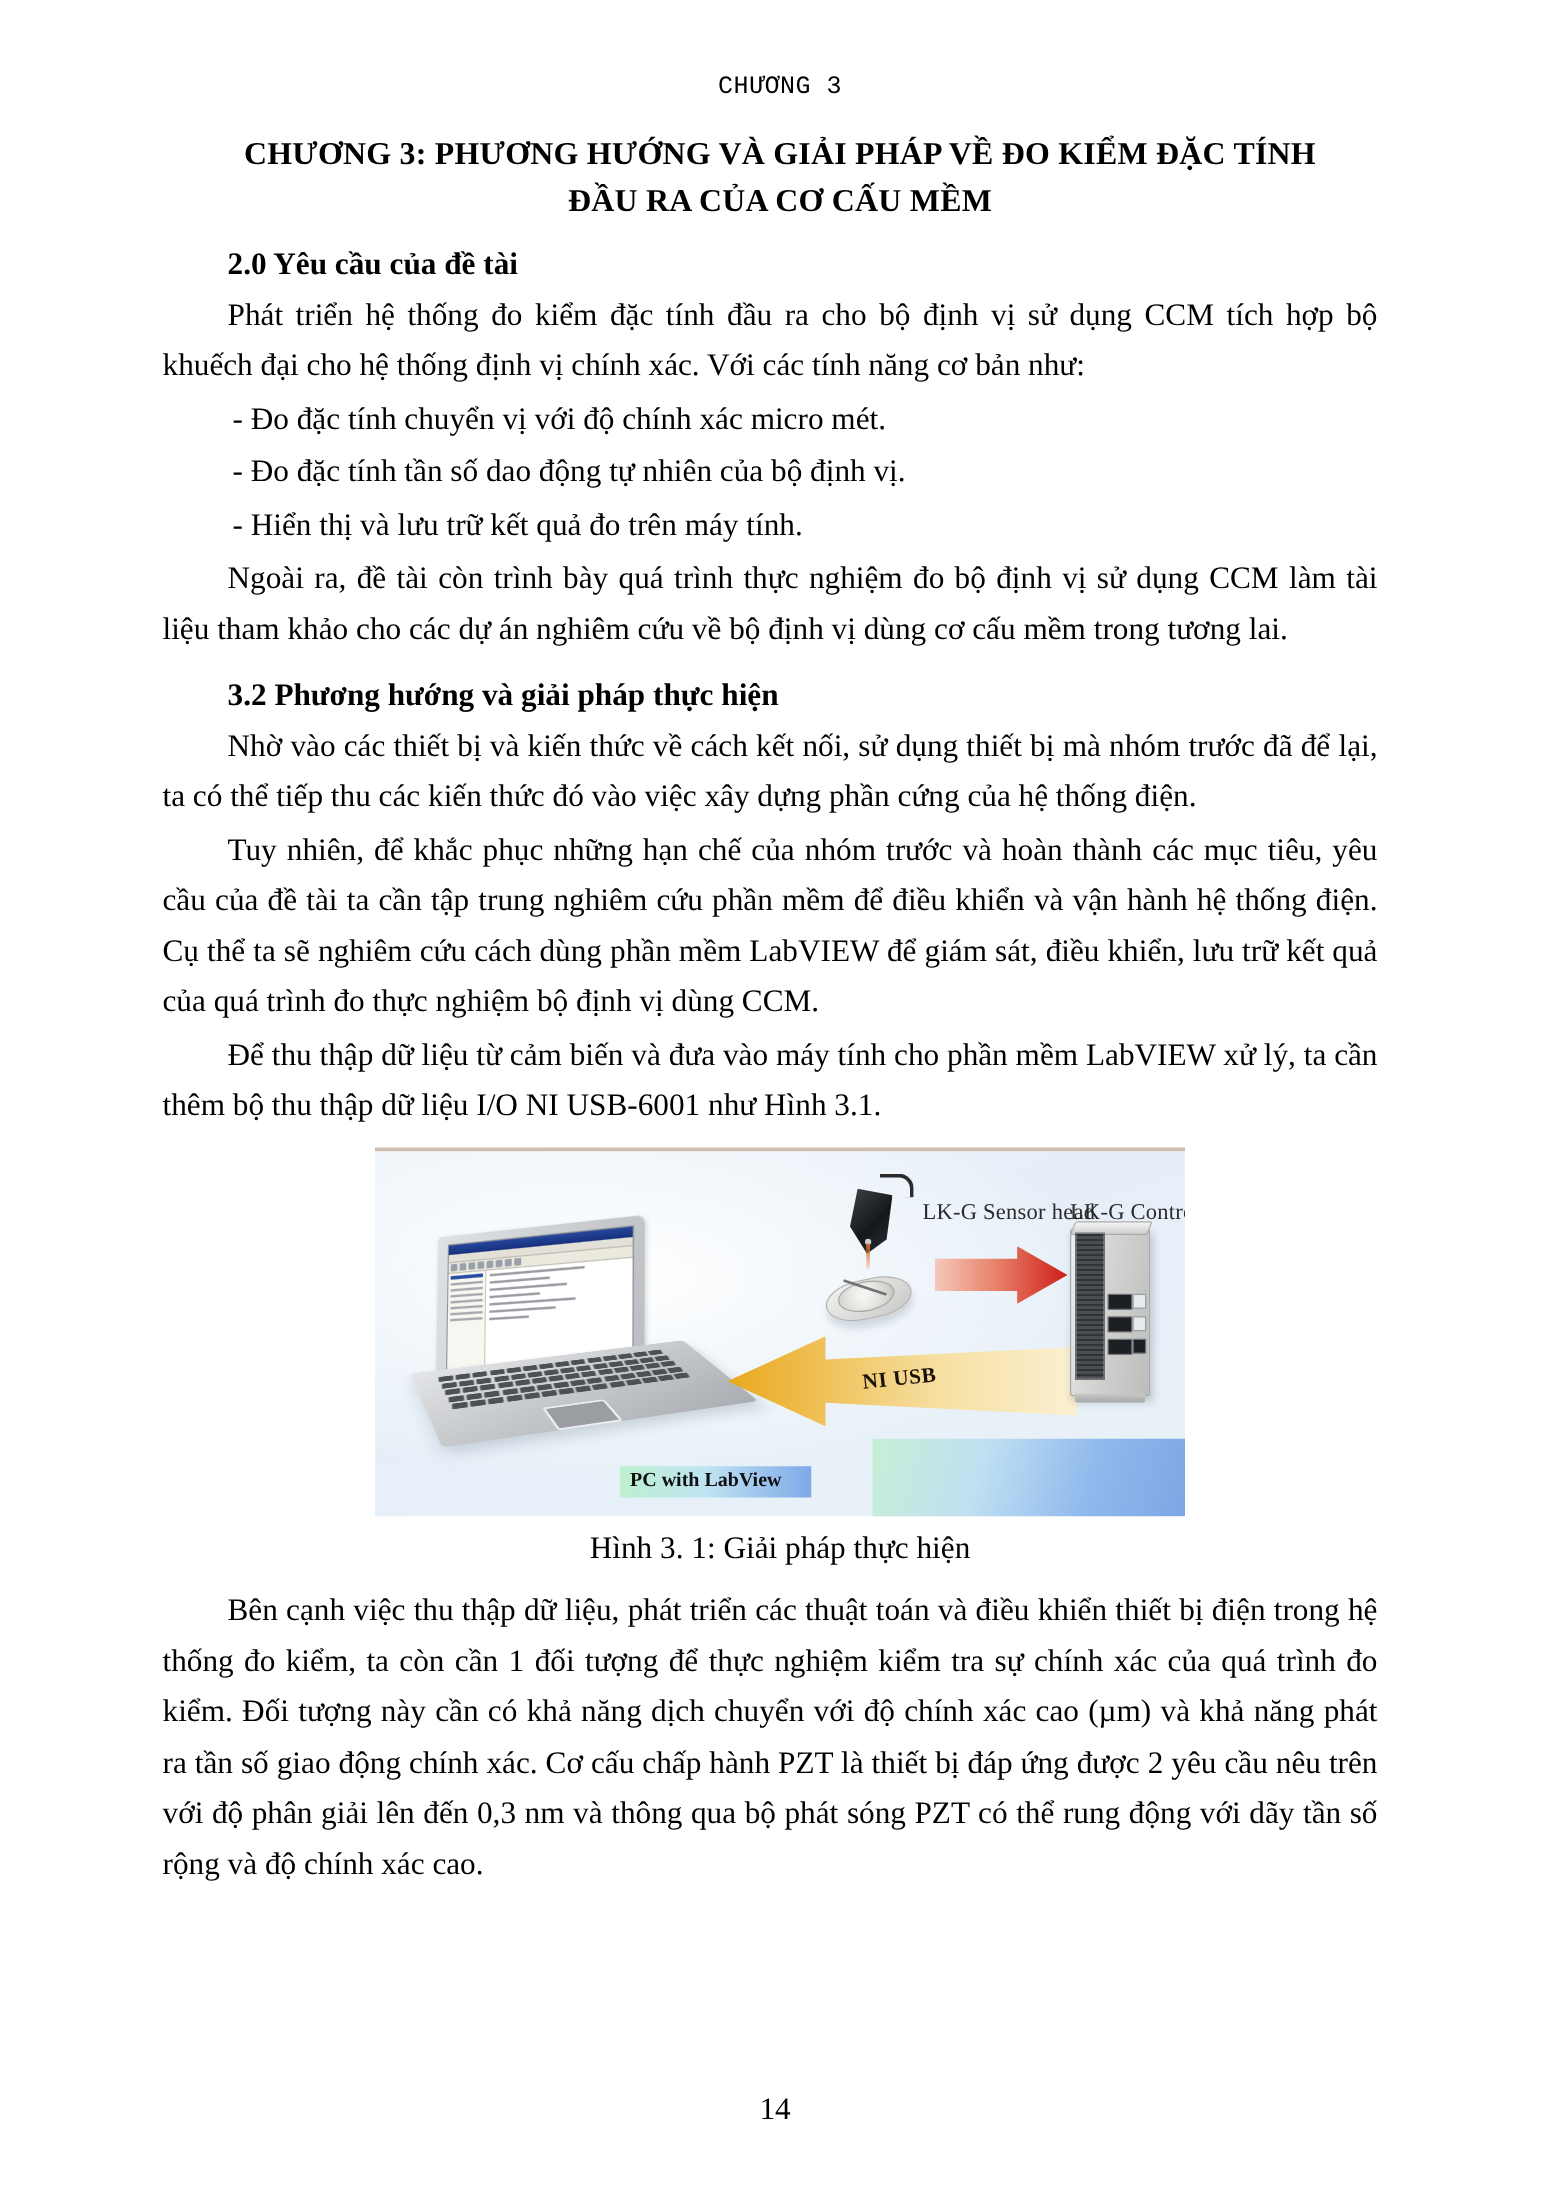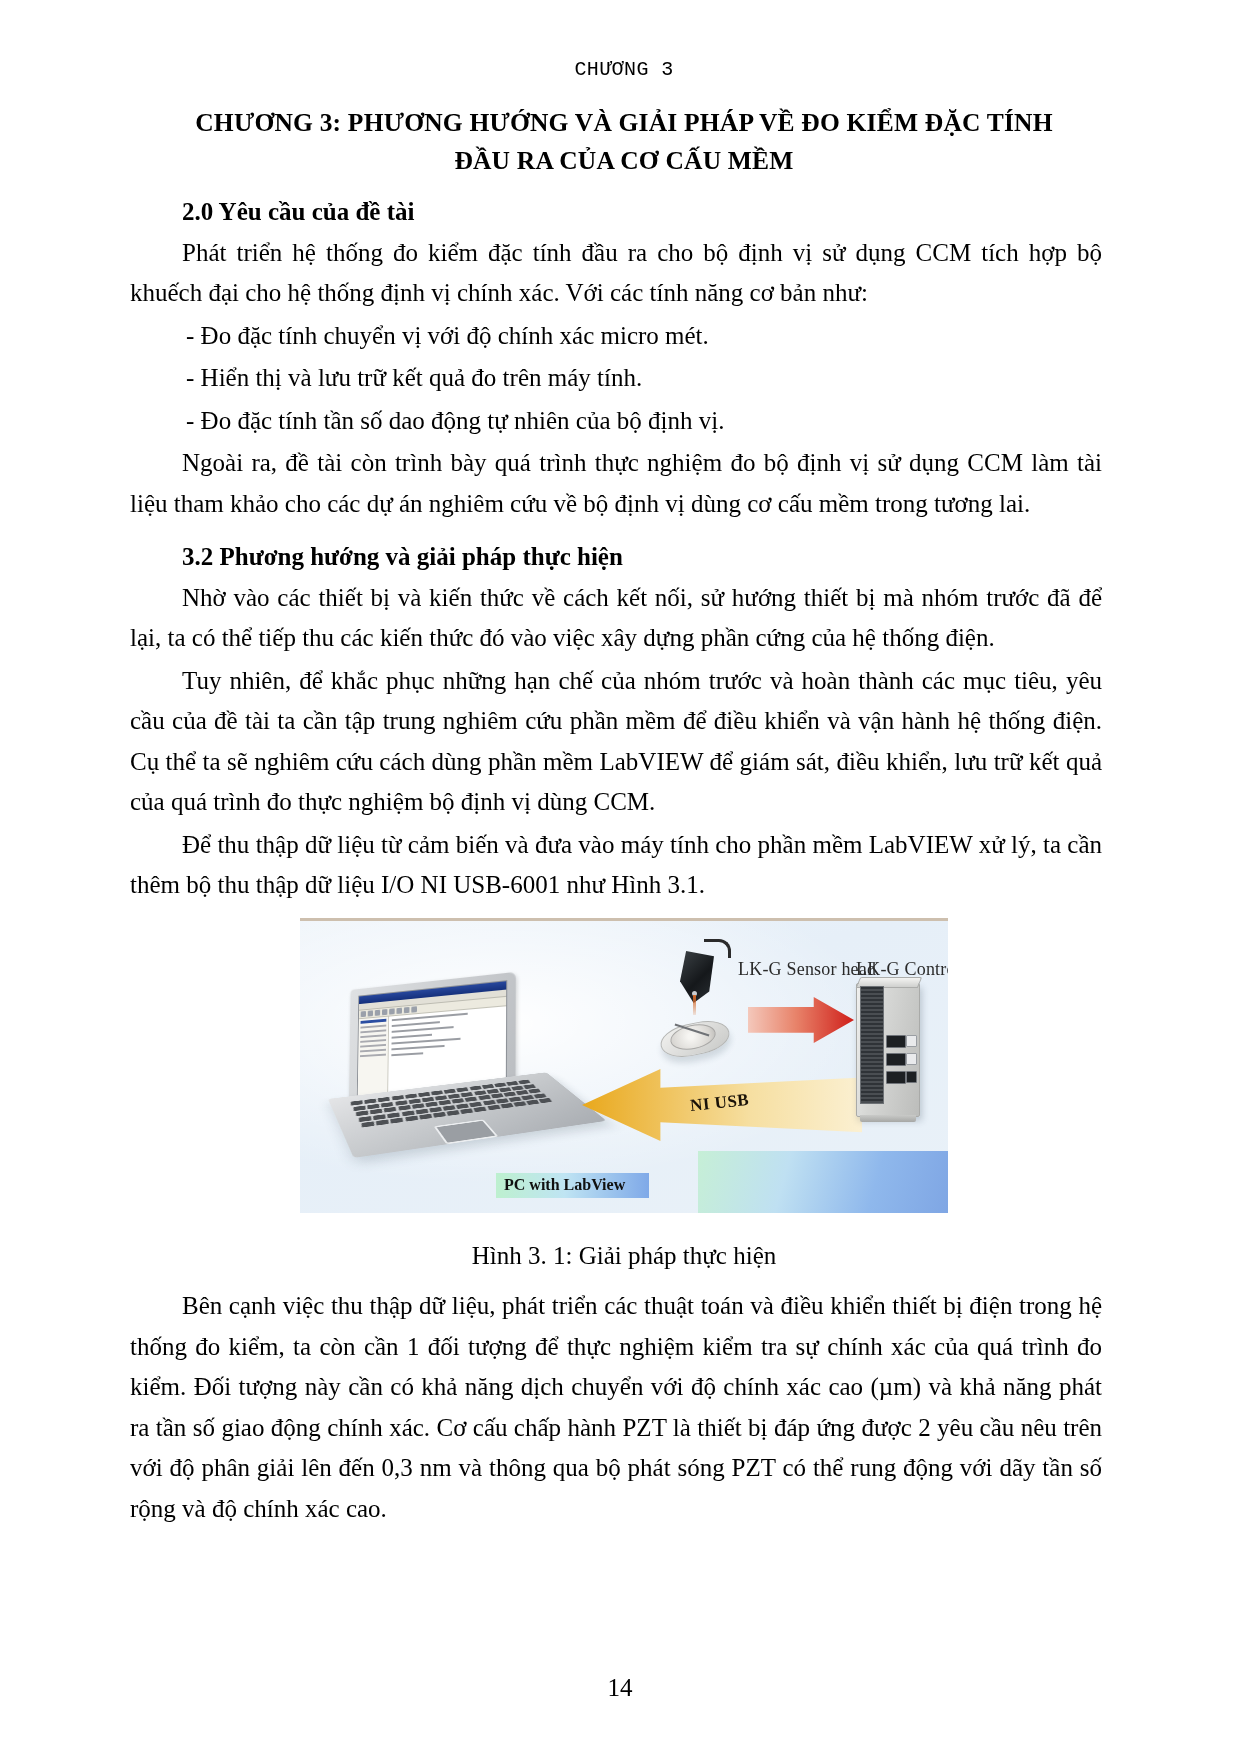--- a/index.html
+++ b/index.html
@@ -406,21 +406,21 @@
     position: absolute;
     left: 398px; top: 230px;
     width: 250px; height: 62px;
     background: linear-gradient(105deg,#c6efd6 0%, #bfe0f2 35%, #8fb8ec 70%, #7fa6e4 100%);
   }
 
   .figure-caption {
     font-size: 25px;
     line-height: 1.5;
     text-align: right;
-    margin: 24px 0 12px 0;
+    margin: 7px 0 12px 0;
   }
 
   .page-number {
     position: absolute;
     left: 0; right: 0;
     bottom: 52px;
     text-align: center;
     font-size: 25px;
   }
 </style>
@@ -433,27 +433,27 @@
 
   <div class="chapter-title">
     <span>CHƯƠNG 3: PHƯƠNG HƯỚNG VÀ GIẢI PHÁP VỀ ĐO KIỂM ĐẶC TÍNH</span>
     <span class="line2">ĐẦU RA CỦA CƠ CẤU MỀM</span>
   </div>
 
   <div class="section-heading">2.0 Yêu cầu của đề tài</div>
 
   <p class="body">Phát triển hệ thống đo kiểm đặc tính đầu ra cho bộ định vị sử dụng CCM tích hợp bộ khuếch đại cho hệ thống định vị chính xác. Với các tính năng cơ bản như:</p>
   <p class="bullet">- Đo đặc tính chuyển vị với độ chính xác micro mét.</p>
+  <p class="bullet">- Đo đặc tính tần số dao động tự nhiên của bộ định vị.</p>
   <p class="bullet">- Hiển thị và lưu trữ kết quả đo trên máy tính.</p>
-  <p class="bullet">- Đo đặc tính tần số dao động tự nhiên của bộ định vị.</p>
   <p class="body">Ngoài ra, đề tài còn trình bày quá trình thực nghiệm đo bộ định vị sử dụng CCM làm tài liệu tham khảo cho các dự án nghiêm cứu về bộ định vị dùng cơ cấu mềm trong tương lai.</p>
 
   <div class="section-heading">3.2 Phương hướng và giải pháp thực hiện</div>
 
-  <p class="body">Nhờ vào các thiết bị và kiến thức về cách kết nối, sử hướng thiết bị mà nhóm trước đã để lại, ta có thể tiếp thu các kiến thức đó vào việc xây dựng phần cứng của hệ thống điện.</p>
+  <p class="body">Nhờ vào các thiết bị và kiến thức về cách kết nối, sử dụng thiết bị mà nhóm trước đã để lại, ta có thể tiếp thu các kiến thức đó vào việc xây dựng phần cứng của hệ thống điện.</p>
   <p class="body">Tuy nhiên, để khắc phục những hạn chế của nhóm trước và hoàn thành các mục tiêu, yêu cầu của đề tài ta cần tập trung nghiêm cứu phần mềm để điều khiển và vận hành hệ thống điện. Cụ thể ta sẽ nghiêm cứu cách dùng phần mềm LabVIEW để giám sát, điều khiển, lưu trữ kết quả của quá trình đo thực nghiệm bộ định vị dùng CCM.</p>
   <p class="body">Để thu thập dữ liệu từ cảm biến và đưa vào máy tính cho phần mềm LabVIEW xử lý, ta cần thêm bộ thu thập dữ liệu I/O NI USB-6001 như Hình 3.1.</p>
 
   <div class="figure-wrap">
     <div class="figure-box">
       <div class="fig-bg-glow"></div>
 
       <div class="laptop">
         <div class="screen-body">
           <div class="screen">

